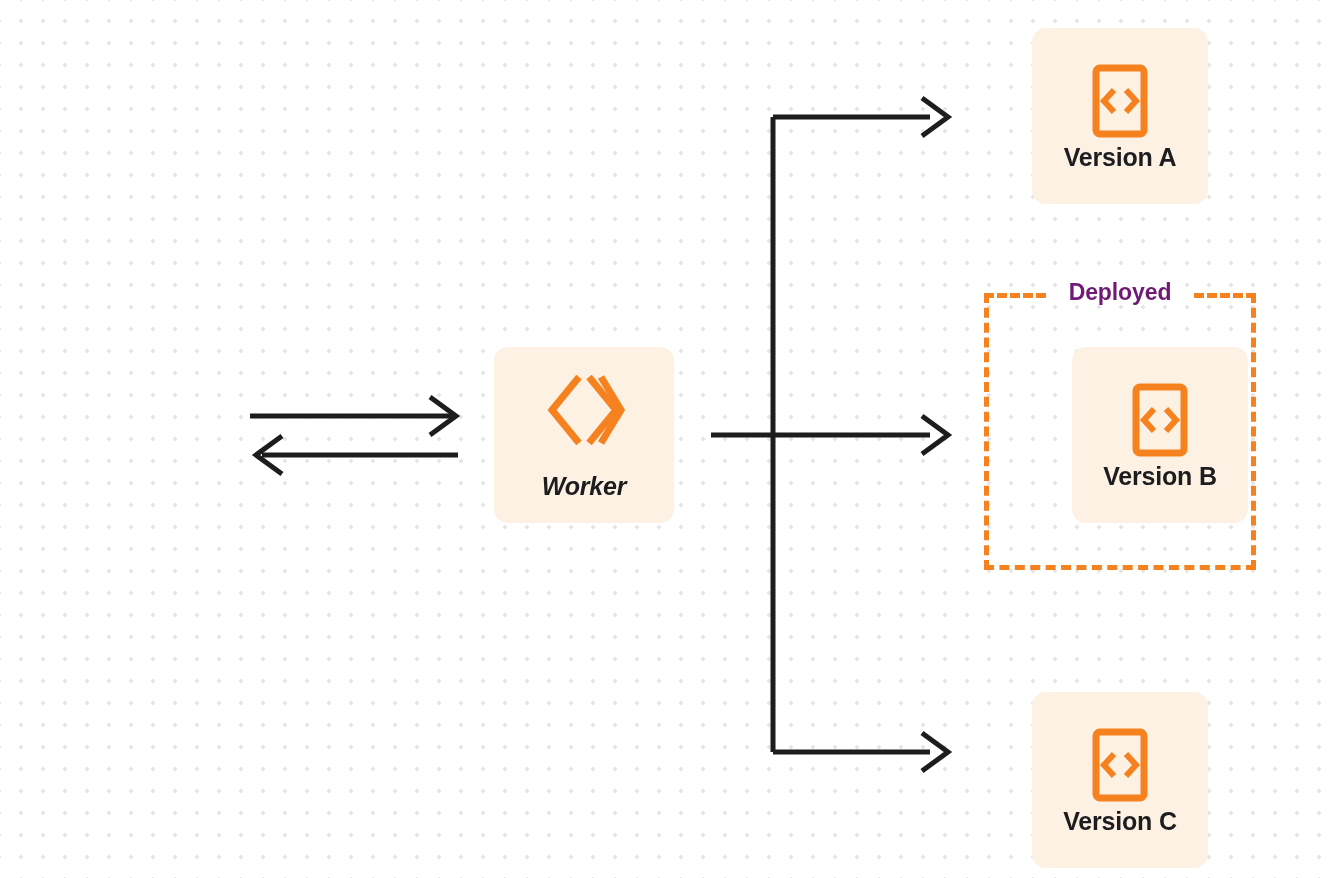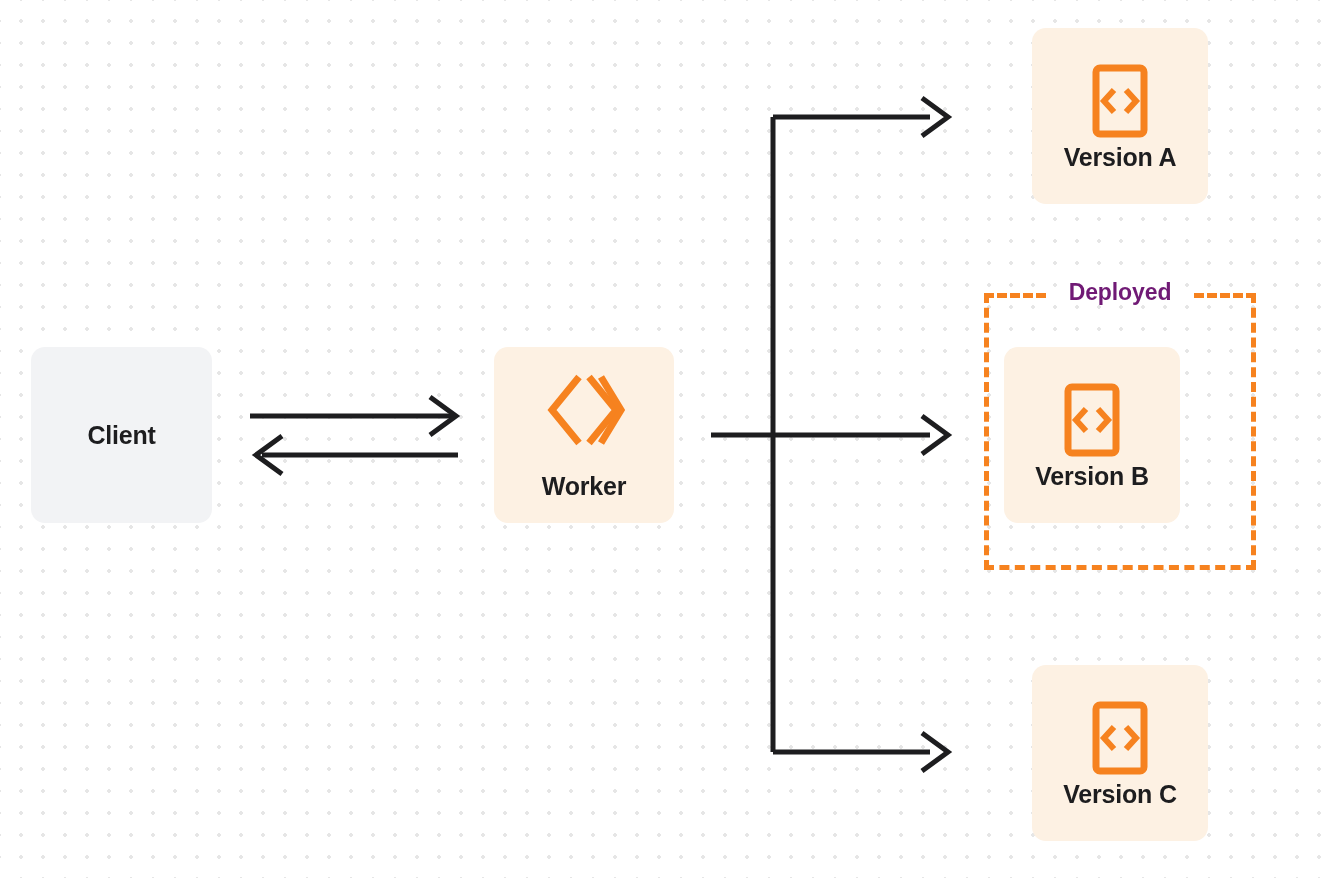--- a/index.html
+++ b/index.html
@@ -42,29 +42,29 @@
     left: 31px;  top: 347px;
     width: 181px; height: 176px;
     background: #f2f3f5;
   }
 
   #worker-node {
     left: 494px; top: 347px;
     width: 180px; height: 176px;
     background: #fdf1e3;
   }
-  #worker-node .node-label { margin-top: 25px; }
+  #worker-node .node-label { margin-top: 25px; font-style: italic; }
 
   .version-node {
     width: 176px; height: 176px;
     background: #fdf1e3;
   }
   #version-a-node { left: 1032px; top: 28px; }
-  #version-b-node { left: 1004px; top: 347px; }
-  #version-c-node { left: 1032px; top: 665px; }
+  #version-b-node { left: 1072px; top: 347px; }
+  #version-c-node { left: 1032px; top: 692px; }
   .version-node .node-label { margin-top: 6px; }
 
   .icon-wrap { display: block; line-height: 0; }
 
   
   #deployed-group {
     position: absolute;
     left: 984px; top: 293px;
     width: 272px; height: 277px;
     box-sizing: border-box;
@@ -155,23 +155,20 @@
 
       <g>
         <line x1="773" y1="752" x2="930" y2="752"></line>
         <polyline points="922,733 948,752 922,771" fill="none" stroke-width="5"></polyline>
       </g>
 
     </g>
   </svg>
 
 
-  <div id="client-node" class="node">
-    <div class="node-label">Client</div>
-  </div>
 
   <div id="worker-node" class="node">
     <span class="icon-wrap">
       <svg width="82" height="78" viewBox="0 0 82 78" aria-hidden="true">
         <g fill="none" stroke="#f6821f" stroke-width="7" stroke-linejoin="miter" stroke-linecap="butt">
           <polyline points="36,6 9,39 36,72"></polyline>
           <polyline points="46,6 73,39 46,72"></polyline>
           <polyline points="58,6 78,39 58,72"></polyline>
         </g>
       </svg>

